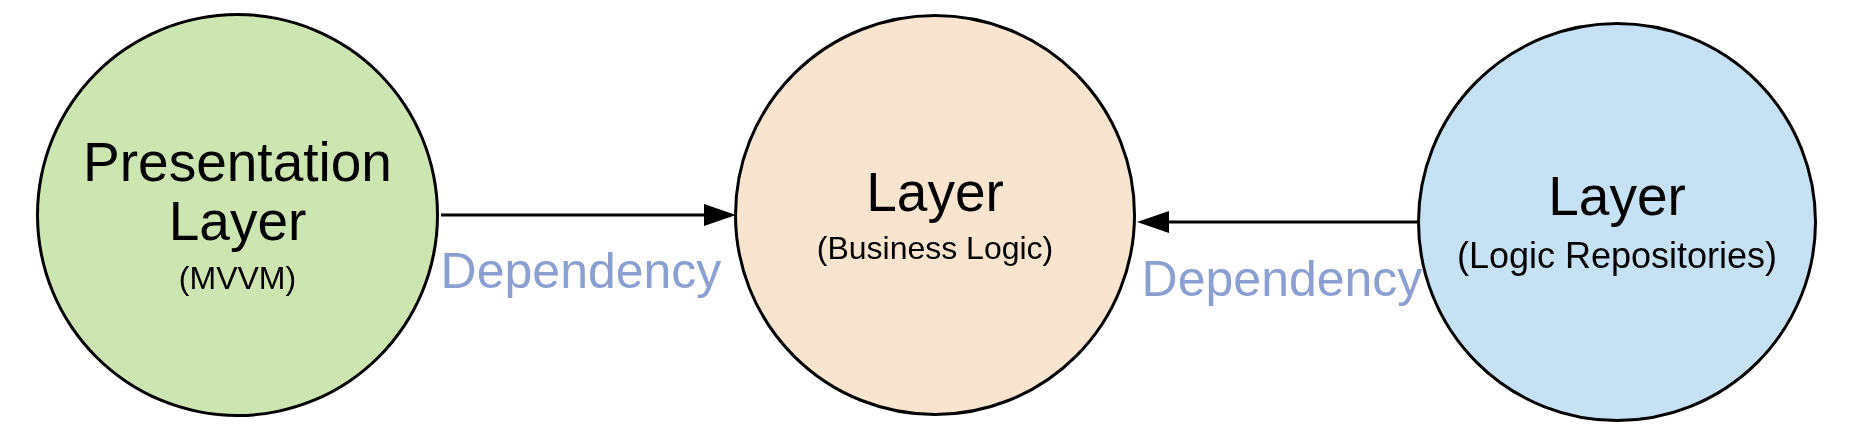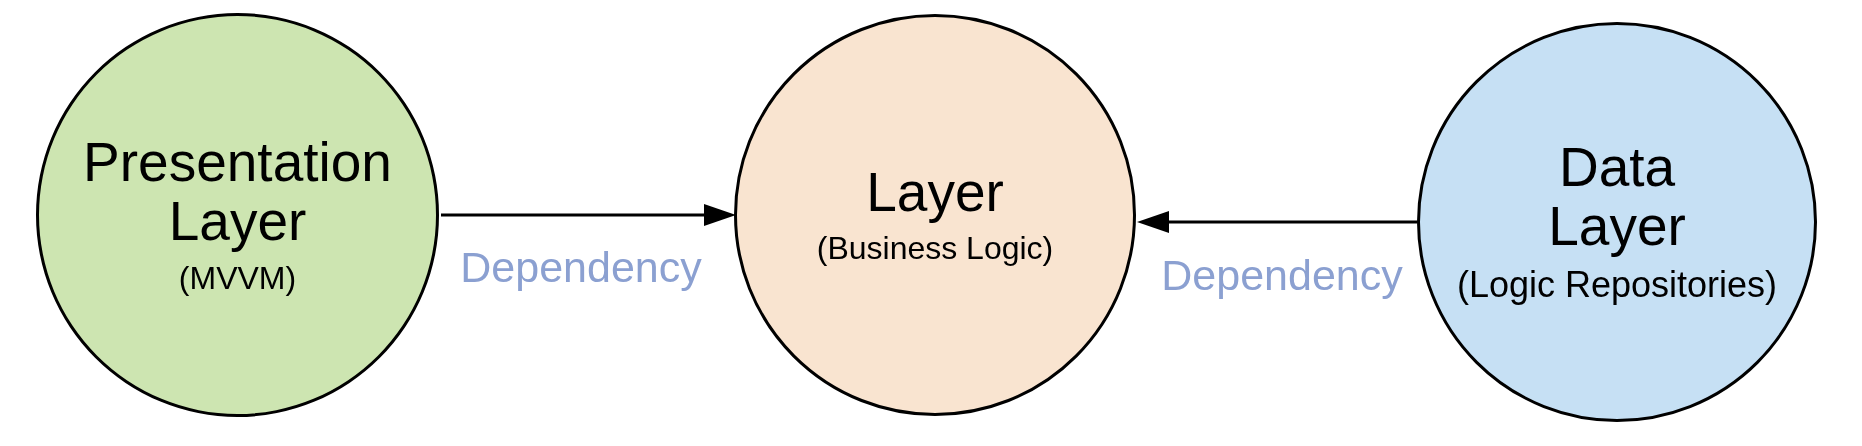--- a/index.html
+++ b/index.html
@@ -52,21 +52,21 @@
   }
   .node-subtitle {
     font-size: 32px;
     line-height: 1.2;
     margin-top: 7px;
     white-space: nowrap;
   }
   #node-data .node-subtitle { font-size: 36px; }
   .edge-label {
     position: absolute;
-    font-size: 43px;
+    font-size: 50px;
     line-height: 1.15;
     text-align: center;
     white-space: nowrap;
   }
   #edge-label-0 { left: 440px;  top: 243px; width: 282px; }
   #edge-label-1 { left: 1141px; top: 251px; width: 282px; }
 </style>
 </head>
 <body>
 
@@ -93,21 +93,20 @@
 
   <div class="node" id="node-domain" style="background-color: rgb(249, 228, 208);">
     <div class="node-title">
       <div>Layer</div>
     </div>
     <div class="node-subtitle">(Business Logic)</div>
   </div>
 
   <div class="node" id="node-data" style="background-color: rgb(198, 224, 244);">
     <div class="node-title">
-      <div>Data</div>
       <div>Layer</div>
     </div>
     <div class="node-subtitle">(Logic Repositories)</div>
   </div>
 
   <div class="edge-label" id="edge-label-0" style="color: rgb(139, 160, 209);">Dependency</div>
 
   <div class="edge-label" id="edge-label-1" style="color: rgb(139, 160, 209);">Dependency</div>
 
 </div>

